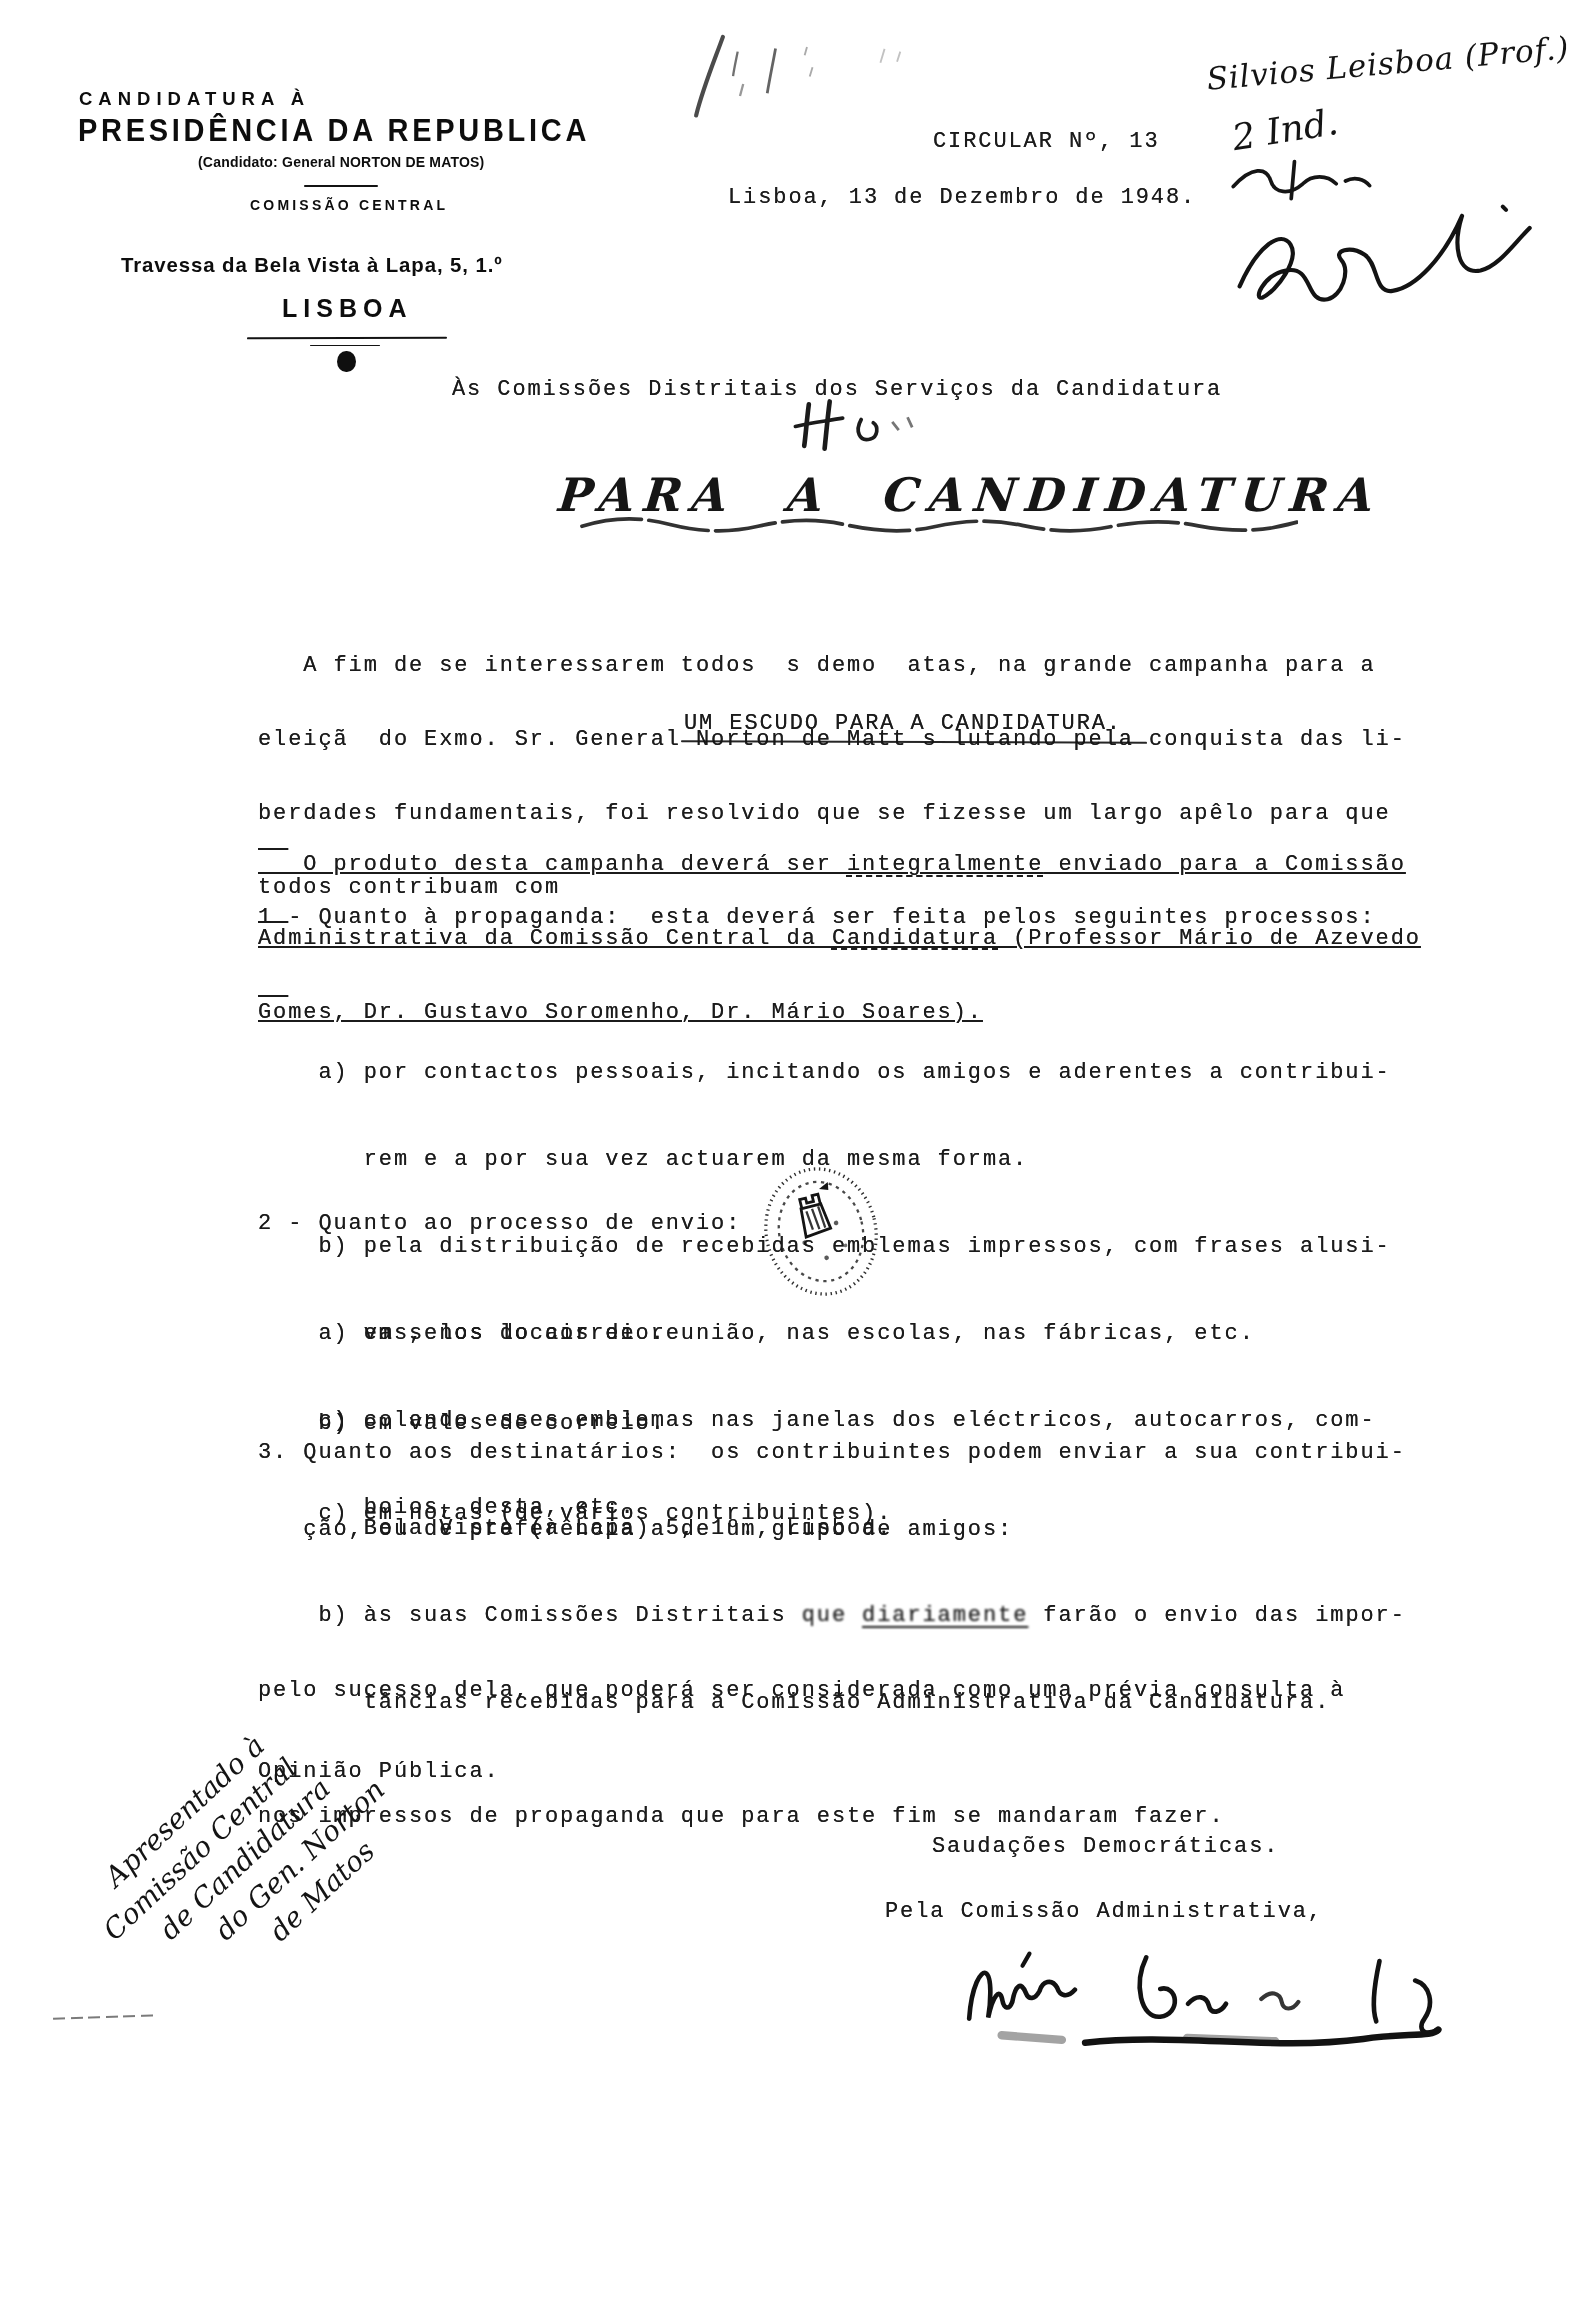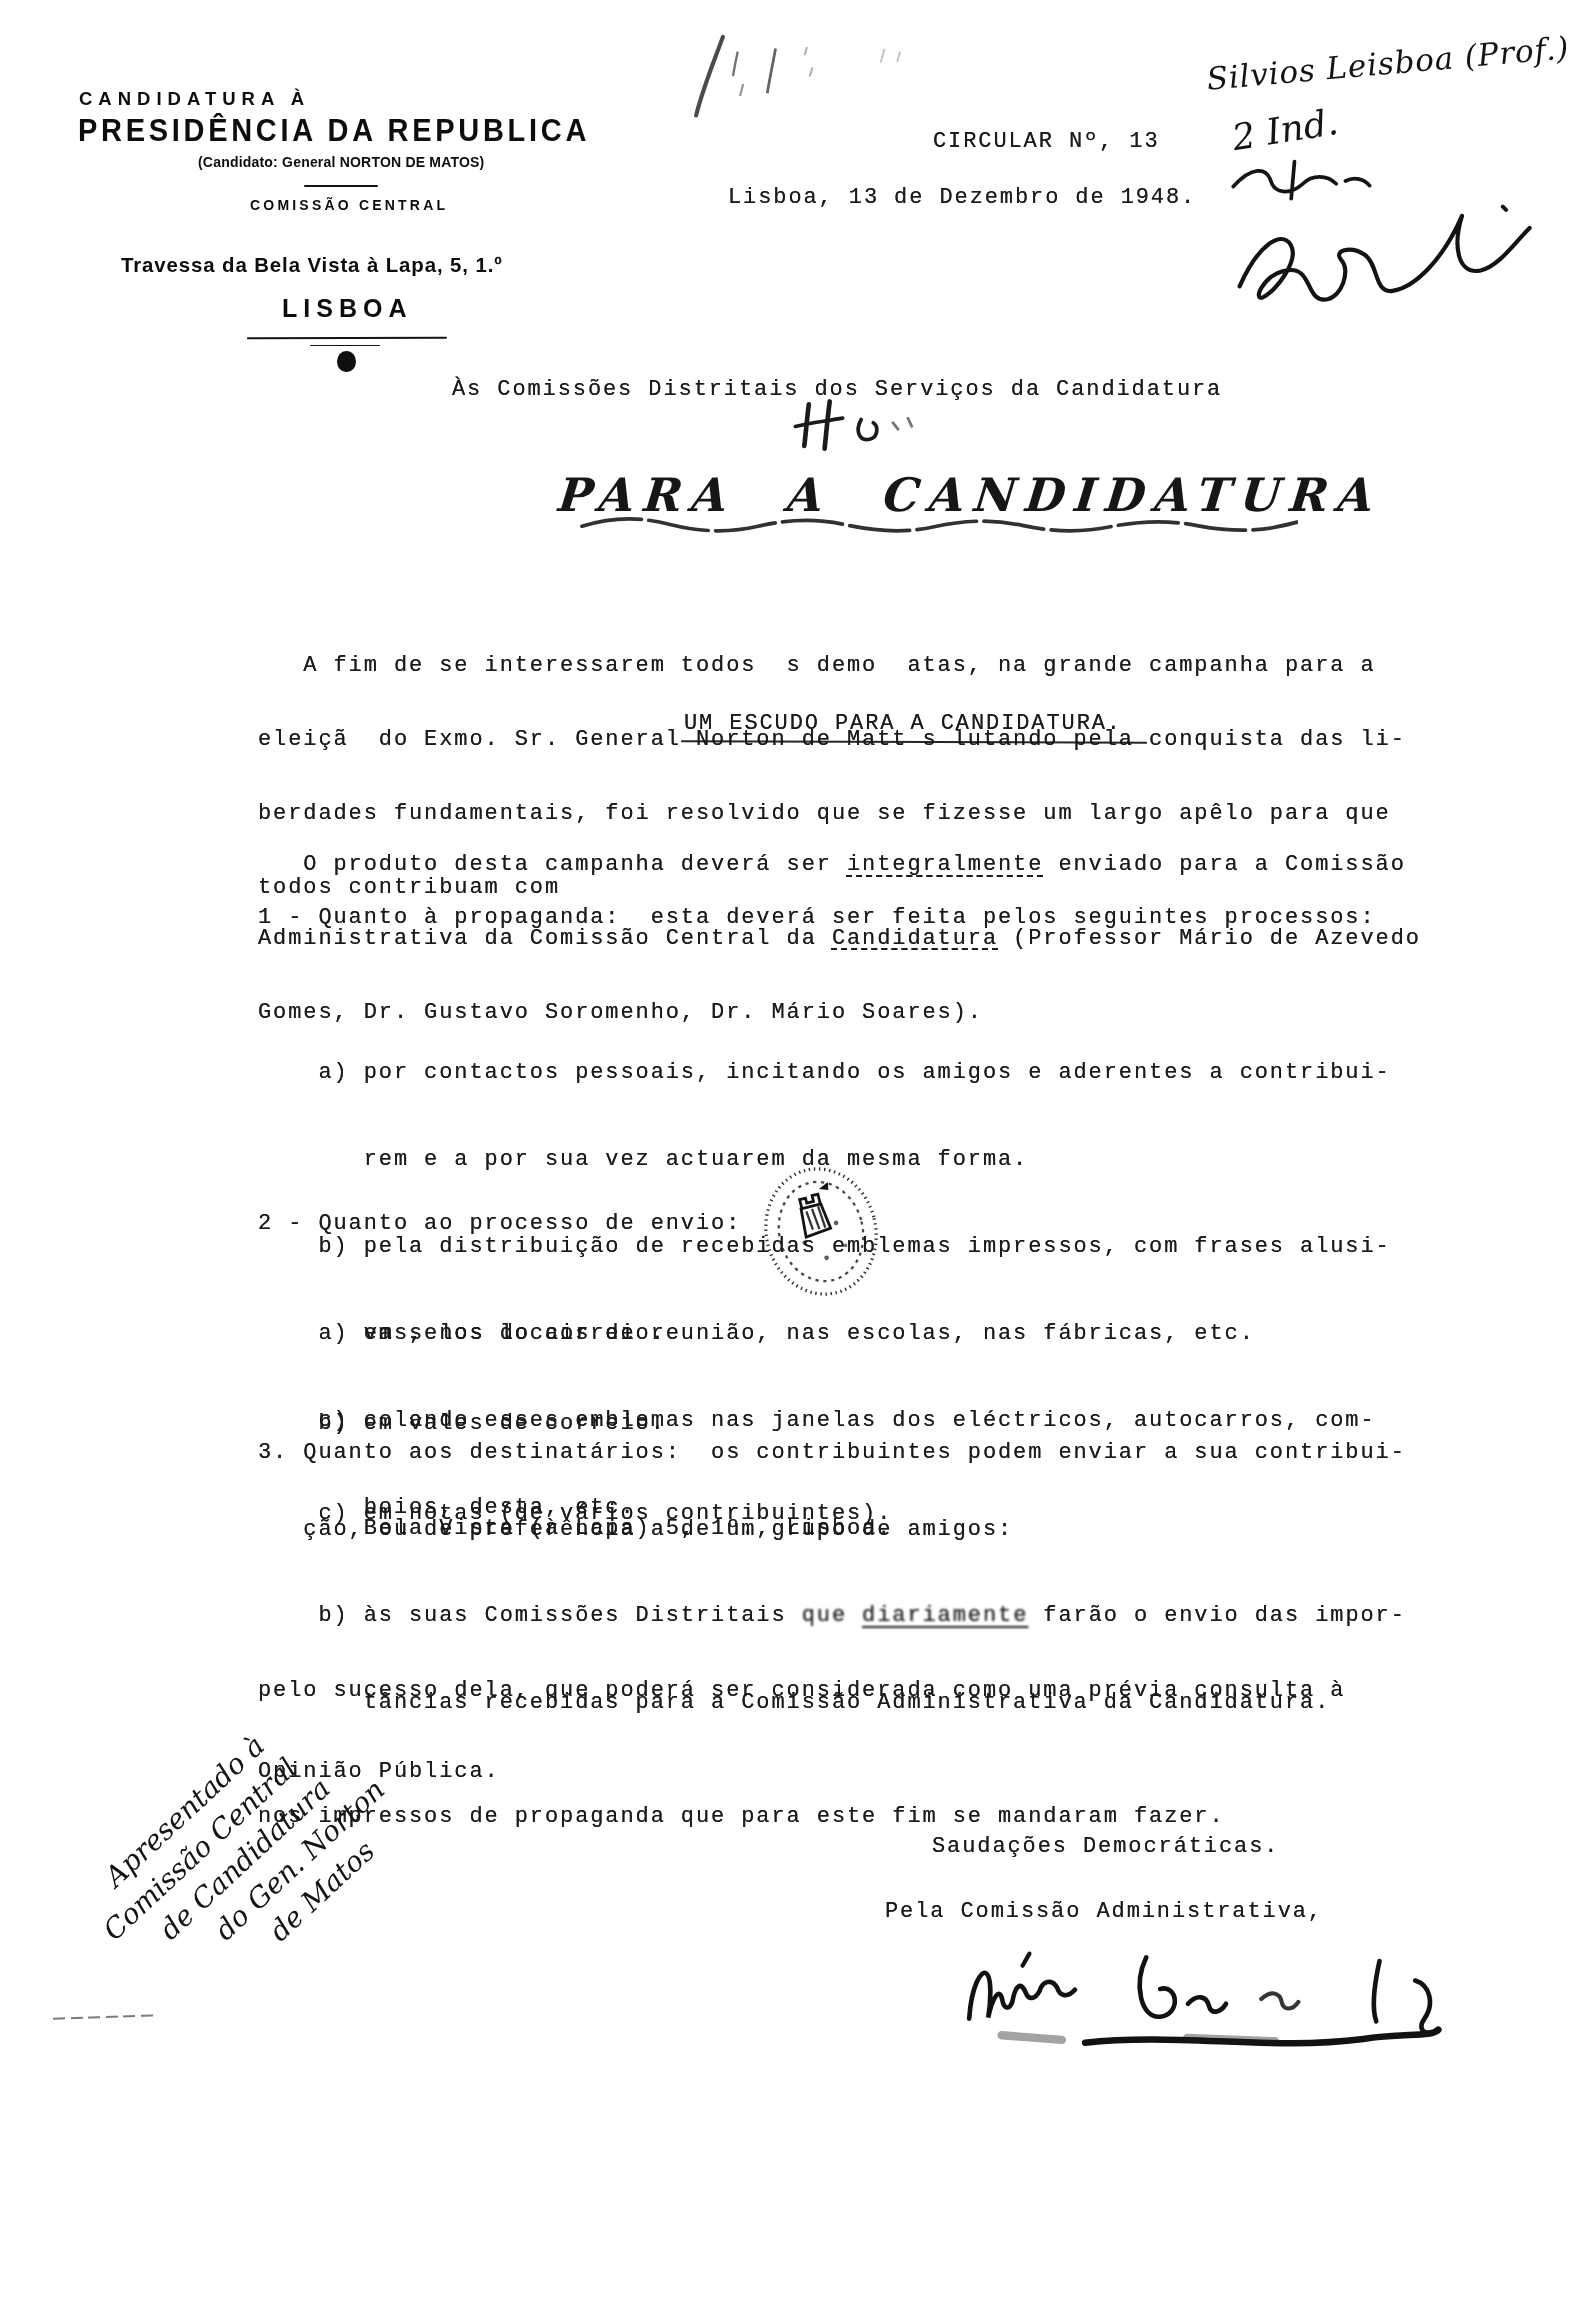--- a/index.html
+++ b/index.html
@@ -110,21 +110,21 @@
 <div class="abs typed" style="left:258px;top:605px;line-height:24.6px;">
   <span class="l">   A fim de se interessarem todos  s demo  atas, na grande campanha para a</span>
   <span class="l">eleiçã  do Exmo. Sr. General Norton de Matt s lutando pela conquista das li-</span>
   <span class="l">berdades fundamentais, foi resolvido que se fizesse um largo apêlo para que</span>
   <span class="l">todos contribuam com</span>
 </div>
 
 <div class="abs typed" style="left:684px;top:711px;">UM ESCUDO PARA A CANDIDATURA.</div>
 <div class="abs rule" style="left:681px;top:741px;width:466px;height:2.3px;transform:rotate(0.2deg);opacity:.92;"></div>
 
-<div class="abs typed" style="left:258px;top:804px;line-height:24.6px;">
+<div class="abs typed" style="left:258px;top:804px;line-height:24.6px;text-decoration:underline;">
   <span class="l"><span>   O produto desta campanha deverá ser </span><u class="dash">integralmente</u><span> enviado para a Comissão</span></span>
   <span class="l"><span>Administrativa da Comissão Central da </span><u class="dash">Candidatura</u><span> (Professor Mário de Azevedo</span></span>
   <span class="l">Gomes, Dr. Gustavo Soromenho, Dr. Mário Soares).</span>
 </div>
 
 <div class="abs typed" style="left:258px;top:905px;">1 - Quanto à propaganda:  esta deverá ser feita pelos seguintes processos:</div>
 
 <div class="abs typed" style="left:258px;top:1000px;line-height:29px;">
   <span class="l">    a) por contactos pessoais, incitando os amigos e aderentes a contribui-</span>
   <span class="l">       rem e a por sua vez actuarem da mesma forma.</span>

